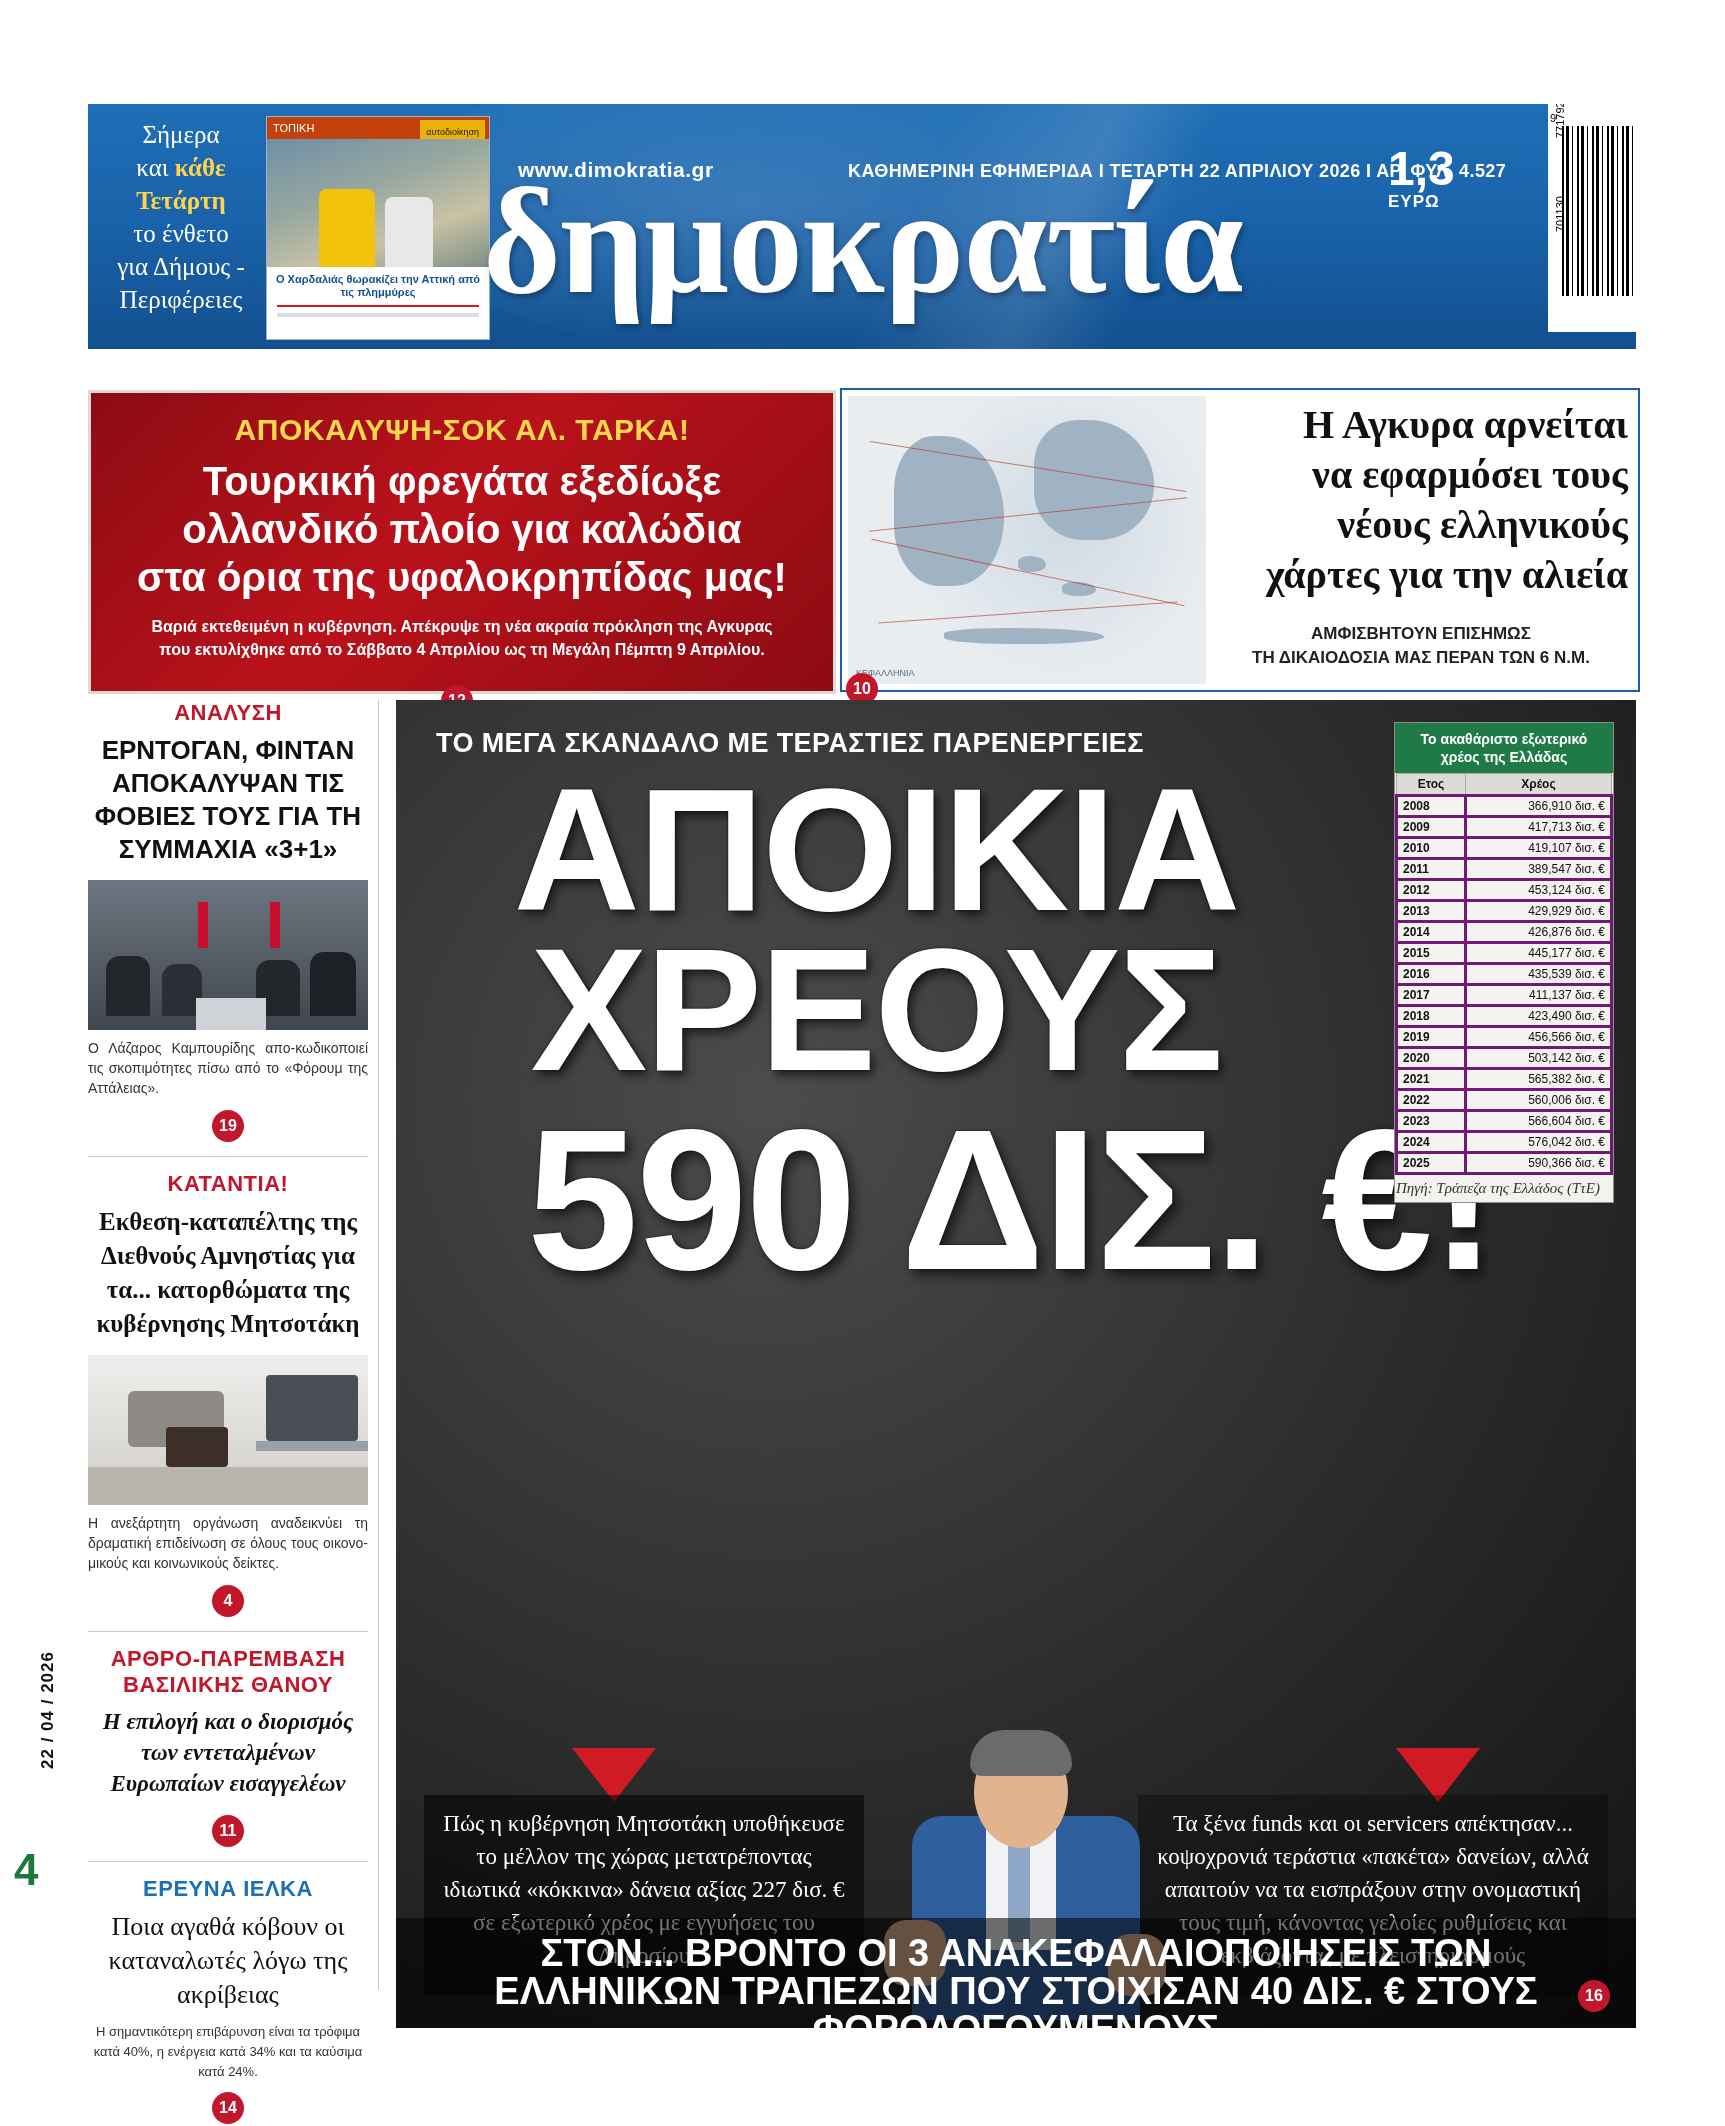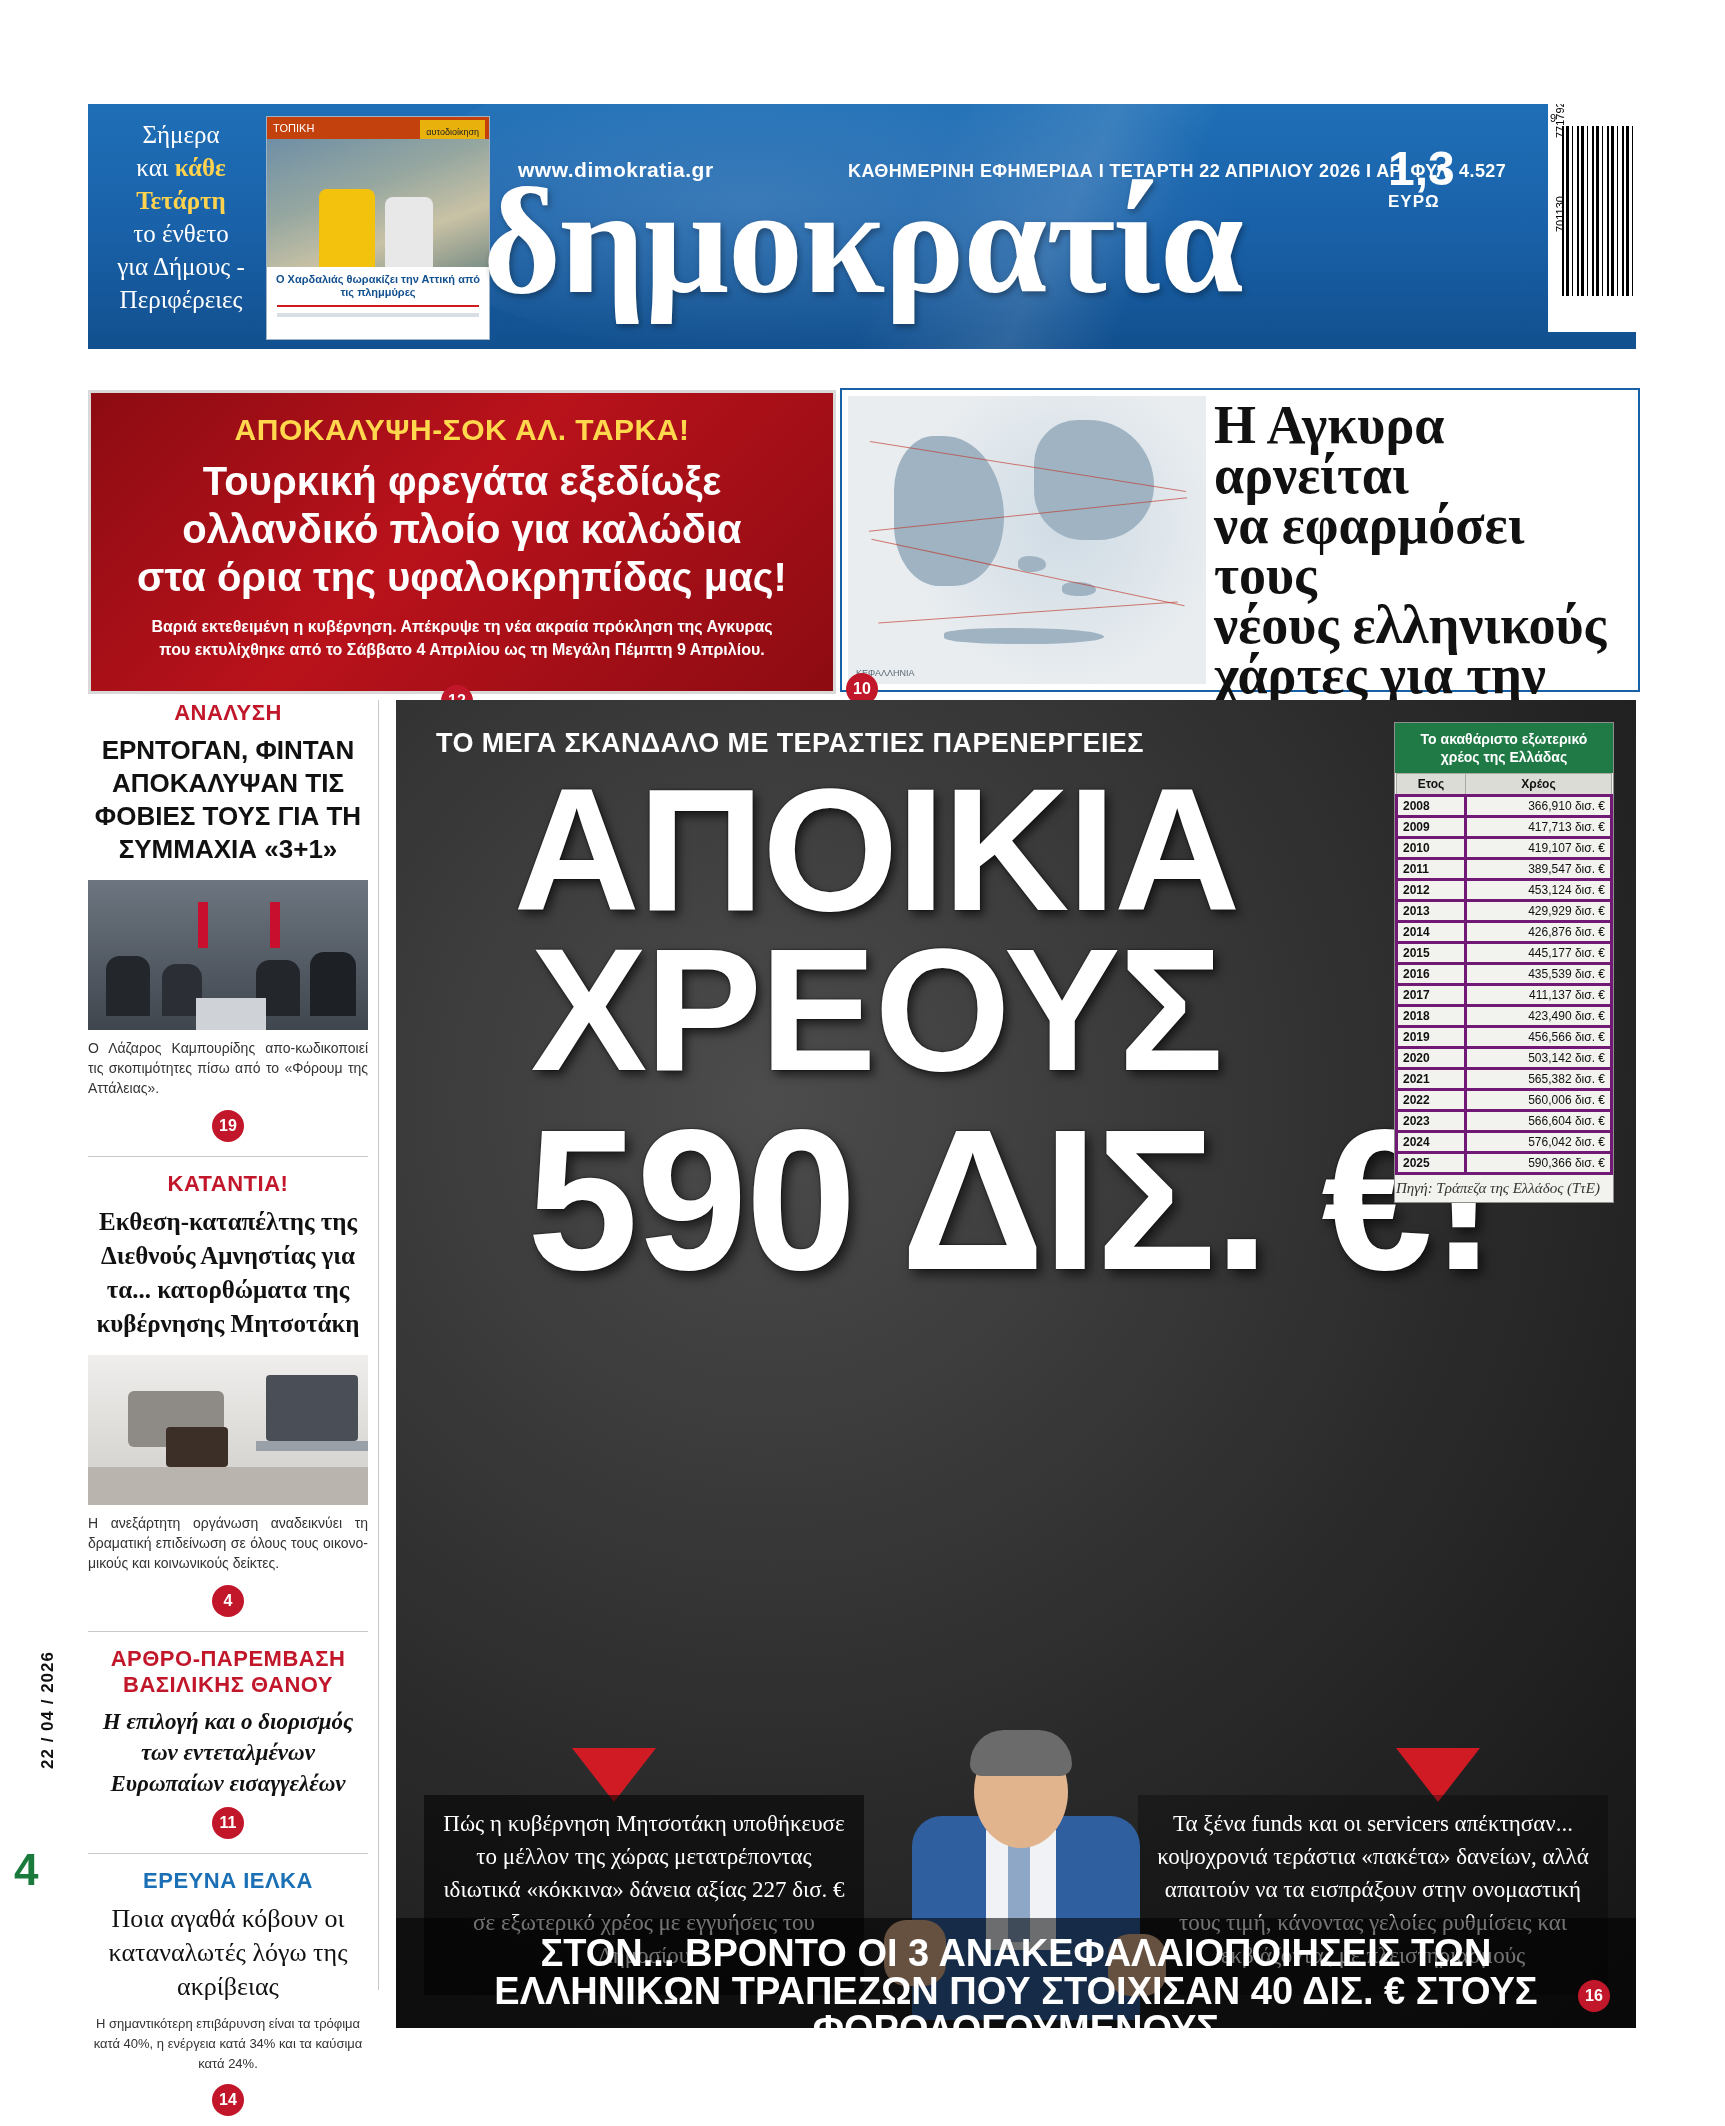--- a/index.html
+++ b/index.html
@@ -60,21 +60,21 @@
 
   
   .mapbox{position:absolute;left:840px;top:388px;width:796px;height:300px;border:2px solid #1761a8;background:#fff;}
   .map{position:absolute;left:6px;top:6px;width:358px;height:288px;background:#eef1f3;overflow:hidden;}
   .mapsea{position:absolute;left:0;top:0;width:100%;height:100%;
     background:radial-gradient(circle at 60% 45%,#cfdbe4 0%,#e9edf0 60%);}
   .isl{position:absolute;background:#9fb3c2;border-radius:40% 60% 50% 45%;}
   .mline{position:absolute;background:#c0392b;height:1px;opacity:.65;}
   .mapcap{position:absolute;left:8px;bottom:6px;font-family:"Liberation Sans",sans-serif;font-size:9px;color:#5a6b78;}
   .mapR{position:absolute;left:372px;top:10px;width:414px;}
-  .mapR h2{margin:0;font-family:"Liberation Serif",serif;font-size:54px;line-height:50px;color:#111;text-align:left;font-weight:bold;}
+  .mapR h2{margin:0;font-family:"Liberation Serif",serif;font-size:40px;line-height:50px;color:#111;text-align:right;font-weight:bold;}
   .mapR .small{margin-top:22px;text-align:center;font-family:"Liberation Sans",sans-serif;font-size:17px;font-weight:bold;color:#222;line-height:24px;}
 
   
   .leftcol{position:absolute;left:88px;top:700px;width:280px;}
   .lc-kicker{text-align:center;font-family:"Liberation Sans",sans-serif;font-weight:bold;font-size:22px;color:#c2172a;letter-spacing:.5px;}
   .lc-head{text-align:center;font-family:"Liberation Sans",sans-serif;font-weight:bold;font-size:26px;line-height:33px;color:#111;margin-top:8px;}
   .lc-photo{margin-top:14px;width:280px;height:150px;background:#7d8794;position:relative;overflow:hidden;}
   .lc-cap{margin-top:8px;font-family:"Liberation Sans",sans-serif;font-size:14px;line-height:20px;color:#333;text-align:justify;}
   .hr{height:1px;background:#c9c9c9;margin:14px 0;}
   .lc-head2{text-align:center;font-family:"Liberation Serif",serif;font-weight:bold;font-size:25px;line-height:34px;color:#111;}
@@ -264,21 +264,21 @@
       <div style="text-align:center;margin-top:12px;">
         <span class="pgdot" style="position:relative;display:inline-block;">4</span>
       </div>
       <div class="hr"></div>
     </div>
 
     <div>
       <div class="lc-kicker">ΑΡΘΡΟ-ΠΑΡΕΜΒΑΣΗ</div>
       <div class="lc-kicker">ΒΑΣΙΛΙΚΗΣ ΘΑΝΟΥ</div>
       <div class="lc-head2" style="font-style:italic;margin-top:8px;font-size:23px;line-height:31px;">Η επιλογή και ο διορισμός των εντεταλμένων Ευρωπαίων εισαγγελέων</div>
-      <div style="text-align:center;margin-top:8px;">
+      <div style="text-align:center;margin-top:16px;">
         <span class="pgdot" style="position:relative;display:inline-block;">11</span>
       </div>
       <div class="hr"></div>
     </div>
 
     <div>
       <div class="lc-kicker" style="color:#1a6fb5;">ΕΡΕΥΝΑ ΙΕΛΚΑ</div>
       <div class="lc-head2" style="margin-top:8px;font-weight:normal;font-size:26px;">Ποια αγαθά κόβουν οι καταναλωτές λόγω της ακρίβειας</div>
       <div class="lc-cap" style="text-align:center;font-size:13px;margin-top:10px;">Η σημαντικότερη επιβάρυνση είναι τα τρόφιμα κατά 40%, η ενέργεια κατά 34% και τα καύσιμα κατά 24%.</div>
       <div style="text-align:center;margin-top:10px;">

